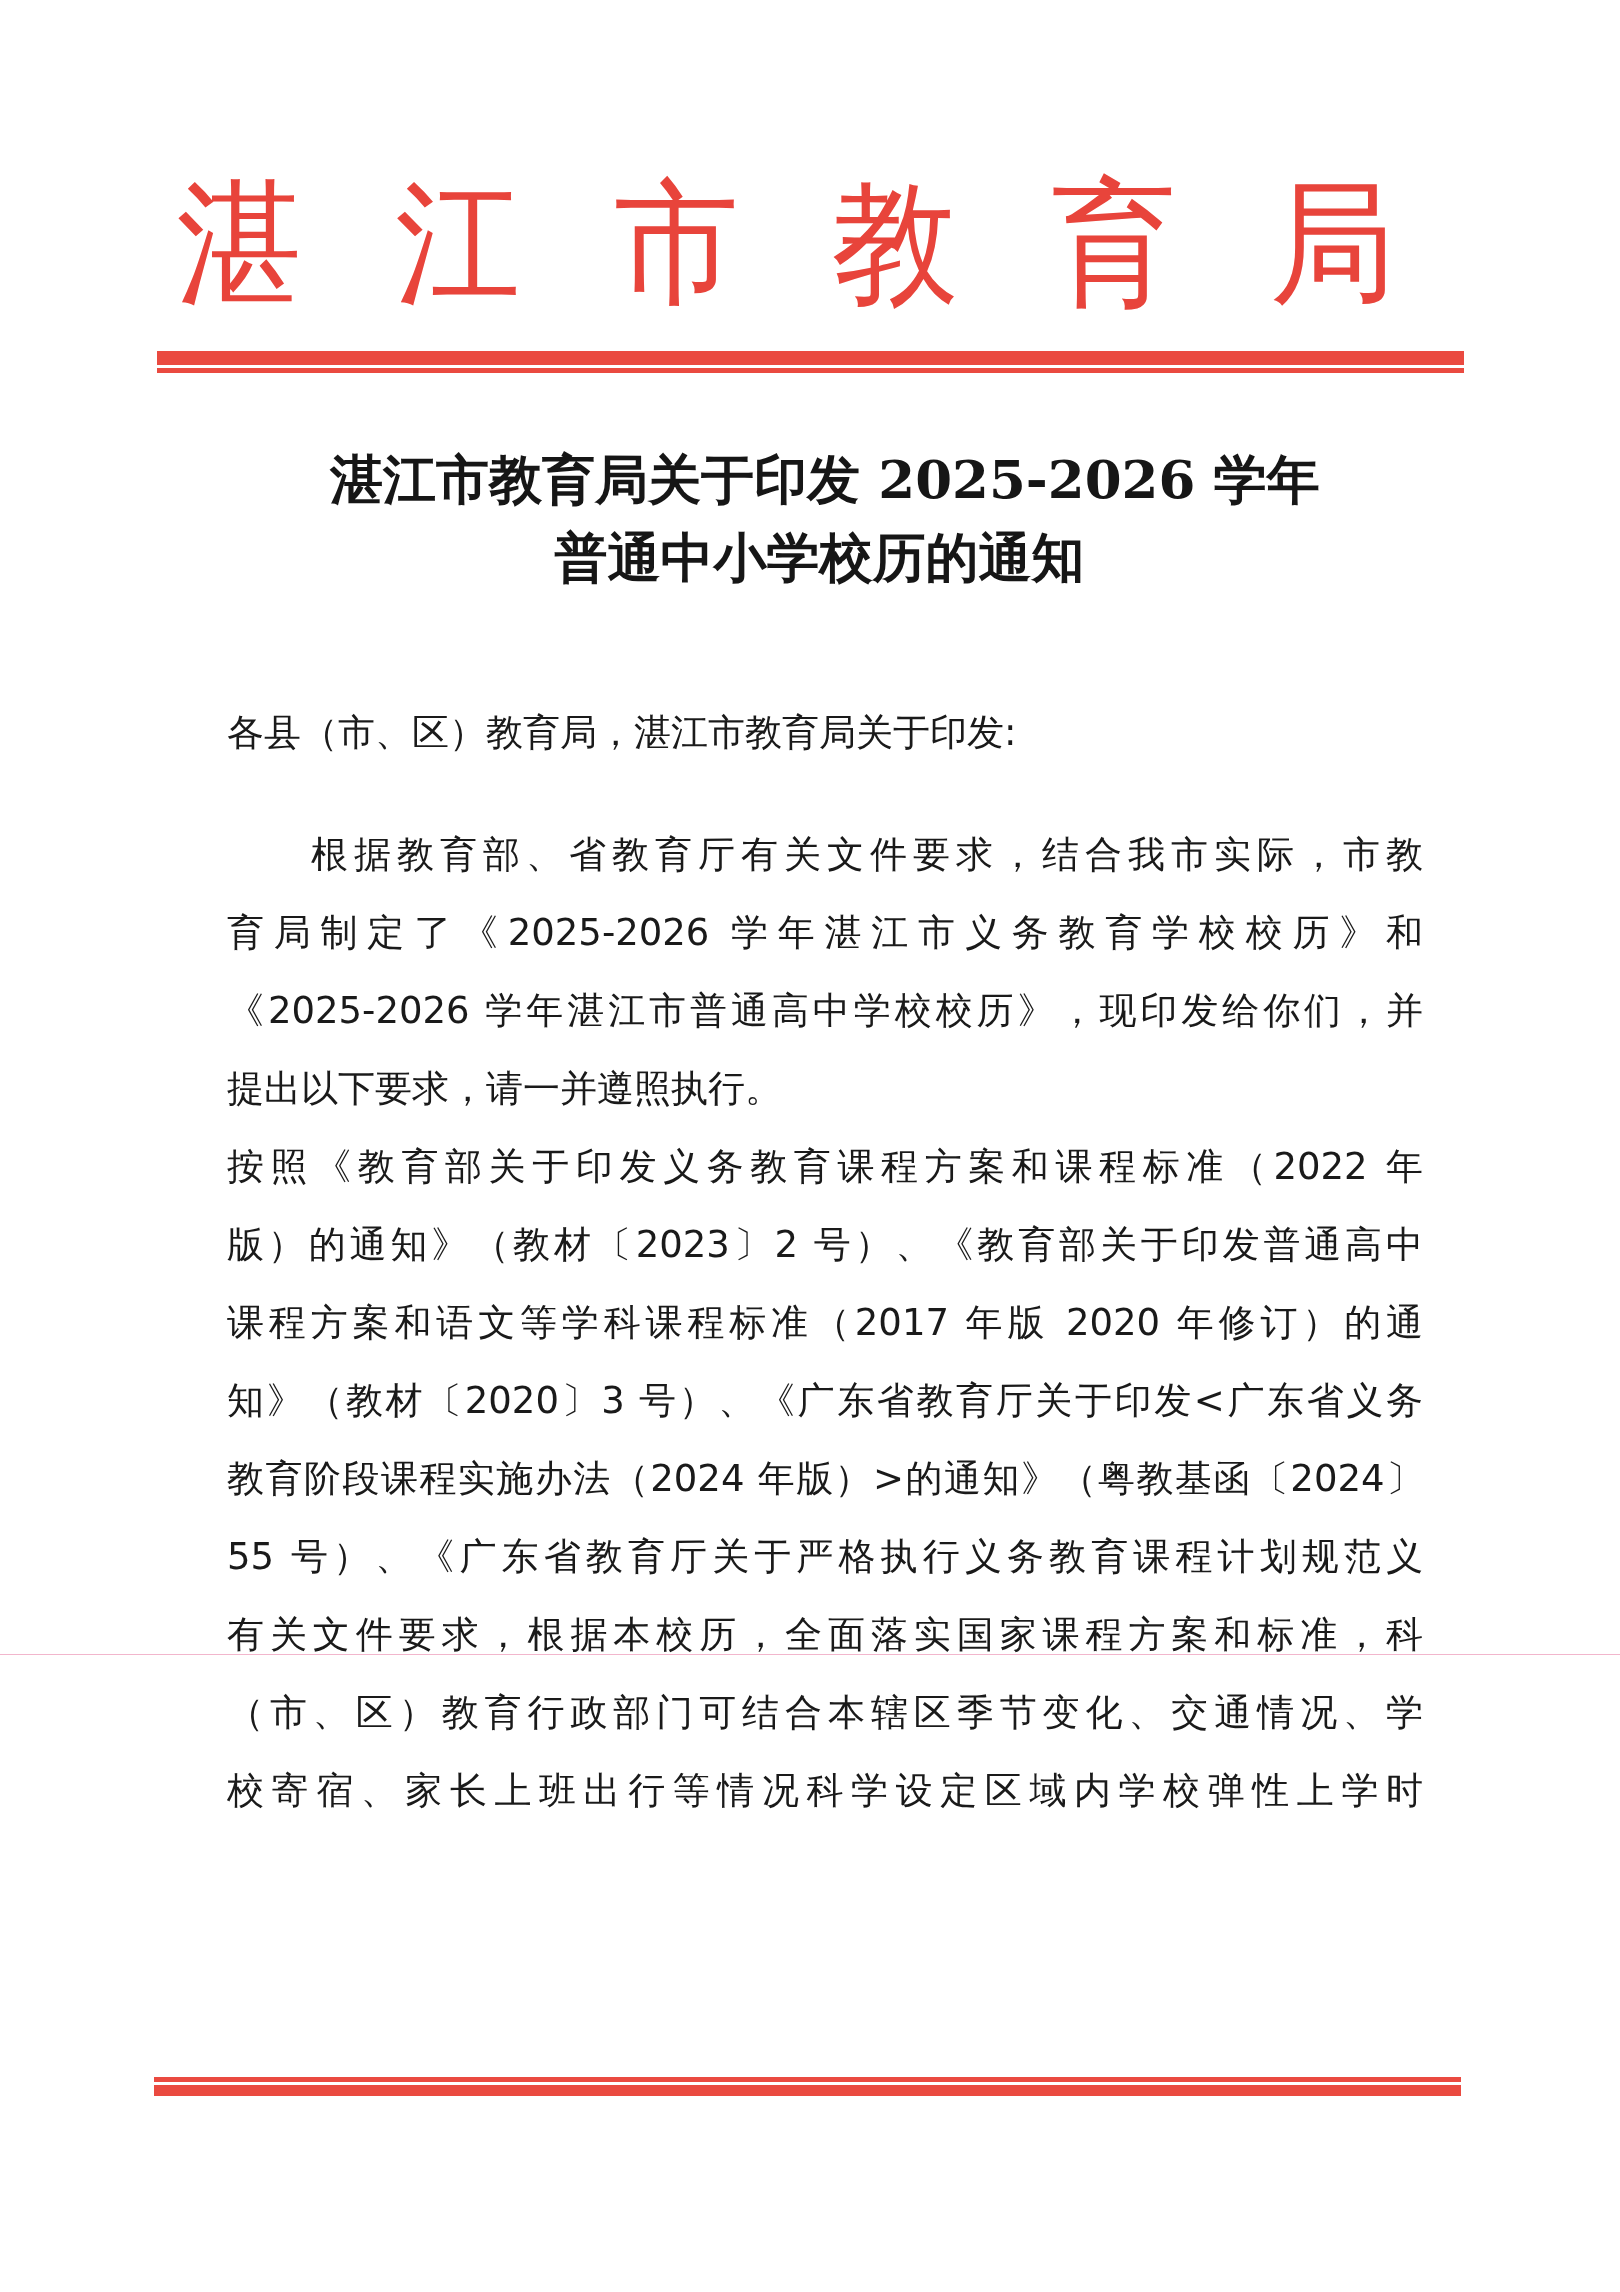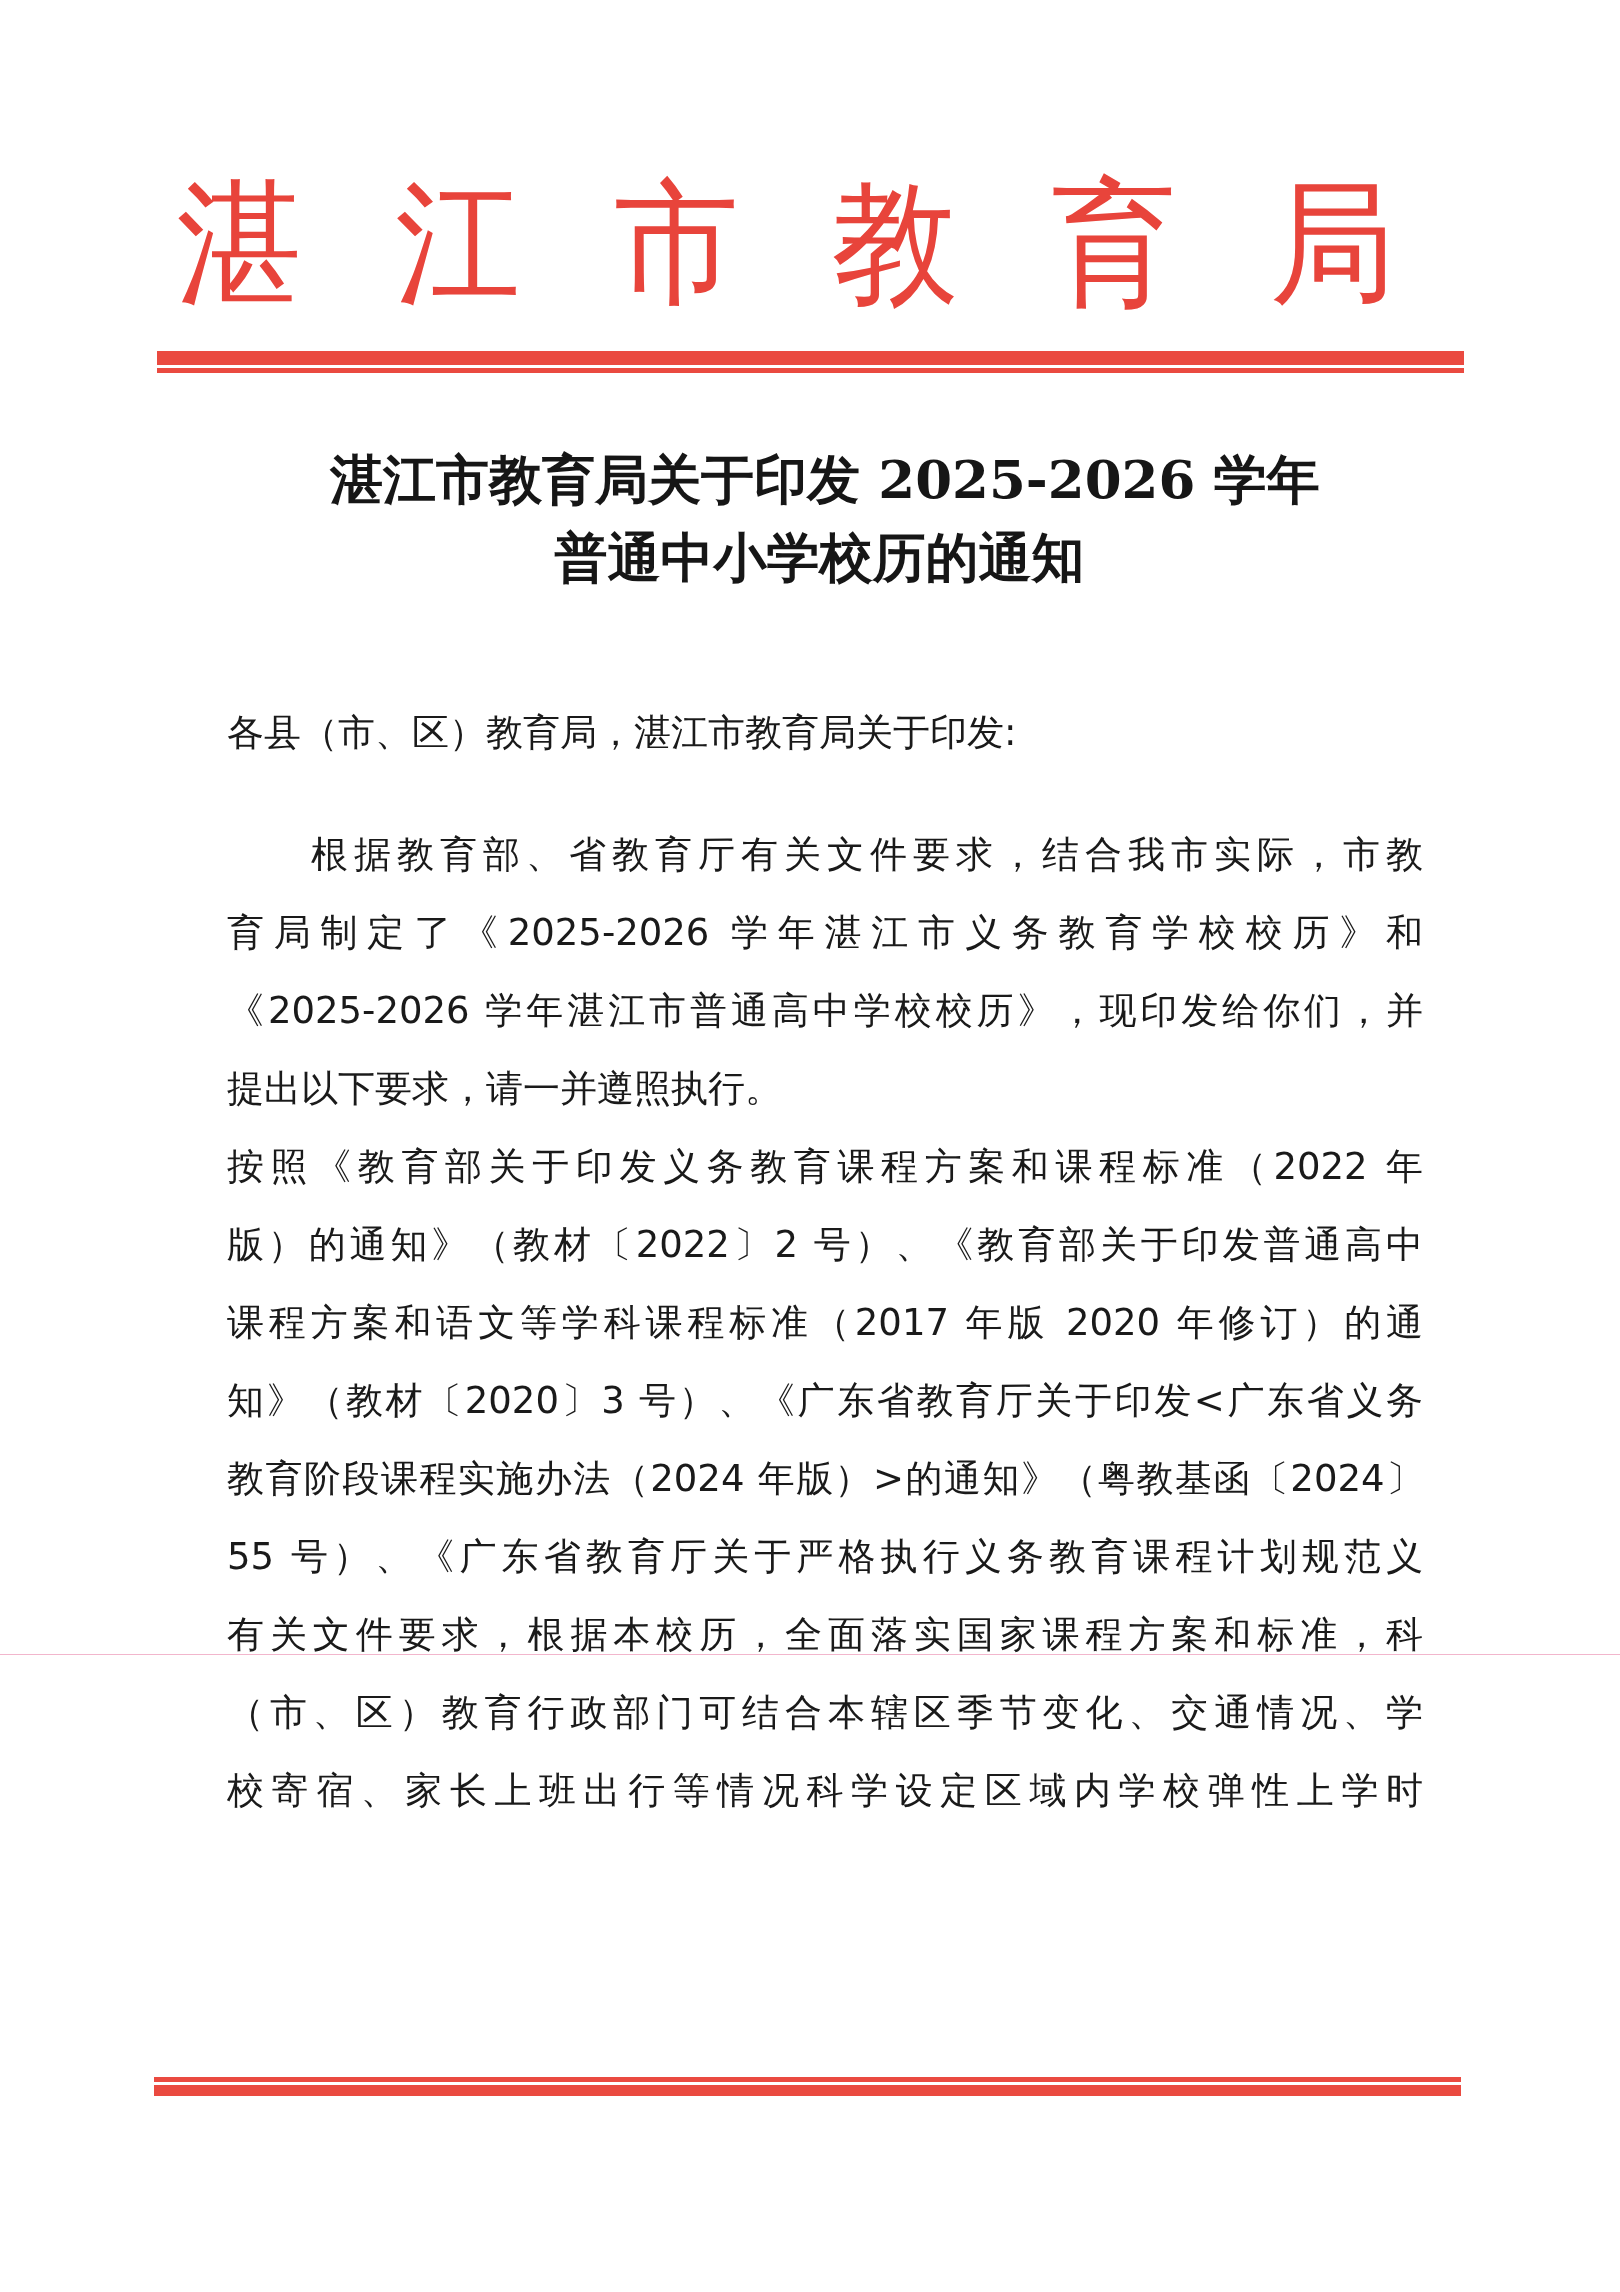--- a/index.html
+++ b/index.html
@@ -72,21 +72,21 @@
     <span class="line last">各县（市、区）教育局，湛江市教育局关于印发:</span>
   </div>
 
   <div class="body-text paras">
     <span class="line indent">根据教育部、省教育厅有关文件要求，结合我市实际，市教</span>
     <span class="line">育局制定了《2025-2026 学年湛江市义务教育学校校历》和</span>
     <span class="line">《2025-2026 学年湛江市普通高中学校校历》，现印发给你们，并</span>
     <span class="line last">提出以下要求，请一并遵照执行。</span>
 
     <span class="line">按照《教育部关于印发义务教育课程方案和课程标准（2022 年</span>
-    <span class="line">版）的通知》（教材〔2022〕2 号）、《教育部关于印发普通高中</span>
+    <span class="line">版）的通知》（教材〔2023〕2 号）、《教育部关于印发普通高中</span>
     <span class="line">课程方案和语文等学科课程标准（2017 年版 2020 年修订）的通</span>
     <span class="line">知》（教材〔2020〕3 号）、《广东省教育厅关于印发&lt;广东省义务</span>
     <span class="line">教育阶段课程实施办法（2024 年版）&gt;的通知》（粤教基函〔2024〕</span>
     <span class="line">55 号）、《广东省教育厅关于严格执行义务教育课程计划规范义</span>
     <span class="line">有关文件要求，根据本校历，全面落实国家课程方案和标准，科</span>
     <span class="line">（市、区）教育行政部门可结合本辖区季节变化、交通情况、学</span>
     <span class="line">校寄宿、家长上班出行等情况科学设定区域内学校弹性上学时</span>
   </div>
 
   <div class="scanline"></div>

